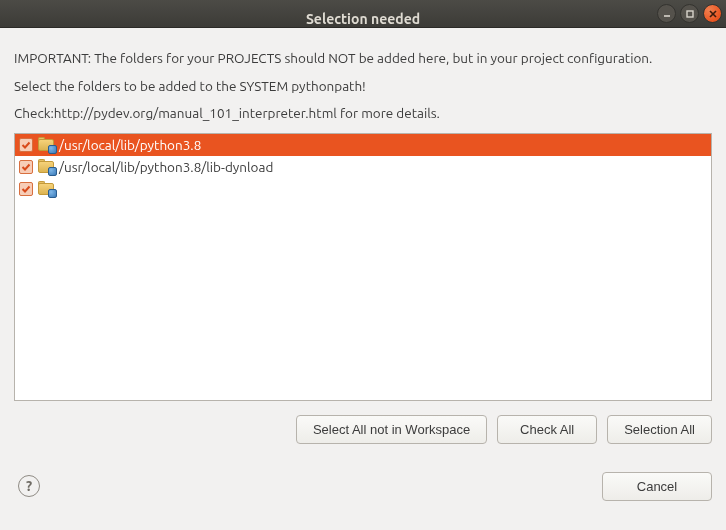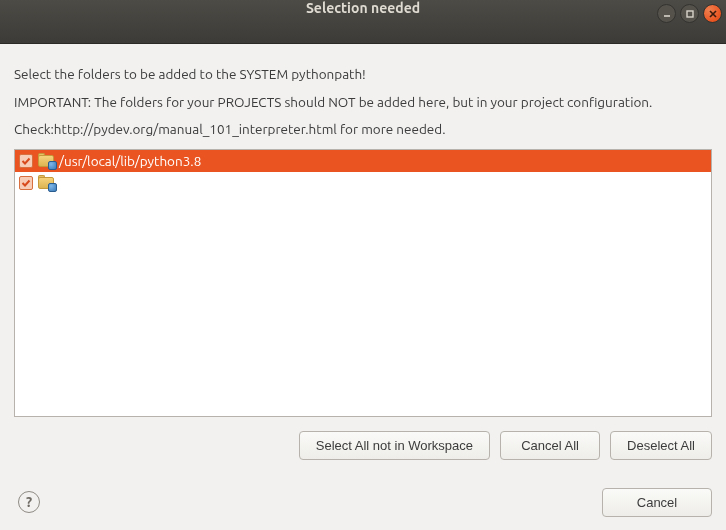--- a/index.html
+++ b/index.html
@@ -6,25 +6,25 @@
   body {
     font-family: Ubuntu, "Liberation Sans", Arial, sans-serif;
     font-size: 13px;
     background: #f2f1f0;
     width: 726px;
     height: 530px;
     overflow: hidden;
     color: #3c3c3c;
   }
   .titlebar {
-    height: 44px;
+    height: 28px;
     background: linear-gradient(to bottom, #4c4b46 0%, #3c3b37 100%);
     color: #dfdbd2;
     display: flex;
-    align-items: flex-start;
+    align-items: flex-end;
     position: relative;
     border-bottom: 1px solid #2b2a27;
   }
   .titlebar-title {
     width: 100%;
     text-align: center;
     font-weight: bold;
     font-size: 14px;
   }
   .titlebar-controls {
@@ -159,23 +159,23 @@
     <div class="tb-btn close">
       <svg viewBox="0 0 10 10">
           <line x1="2" y1="2" x2="8" y2="8" stroke="#3a1a0c" stroke-width="1.6"></line>
           <line x1="8" y1="2" x2="2" y2="8" stroke="#3a1a0c" stroke-width="1.6"></line>
         </svg>
     </div>
   </div>
 </div>
 
 <div class="content">
+  <p class="msg">IMPORTANT: The folders for your PROJECTS should NOT be added here, but in your project configuration.</p>
   <p class="msg">Select the folders to be added to the SYSTEM pythonpath!</p>
-  <p class="msg">IMPORTANT: The folders for your PROJECTS should NOT be added here, but in your project configuration.</p>
-  <p class="msg">Check:http://pydev.org/manual_101_interpreter.html for more needed.</p>
+  <p class="msg">Check:http://pydev.org/manual_101_interpreter.html for more details.</p>
 
   <div class="listbox" id="listbox">
       <div class="row selected">
         <span class="chk">
           <svg viewBox="0 0 10 10">
             <polyline points="1.5,5 4,7.5 8.5,2.5" fill="none" stroke="#d84a1b" stroke-width="2"></polyline>
           </svg>
         </span>
         <span class="folder-icon">
           <span class="tab"></span>
@@ -188,27 +188,40 @@
         <span class="chk">
           <svg viewBox="0 0 10 10">
             <polyline points="1.5,5 4,7.5 8.5,2.5" fill="none" stroke="#d84a1b" stroke-width="2"></polyline>
           </svg>
         </span>
         <span class="folder-icon">
           <span class="tab"></span>
           <span class="back"></span>
           <span class="badge"></span>
         </span>
+        <span class="row-label">/usr/local/lib/python3.8/lib-dynload</span>
+      </div>
+      <div class="row">
+        <span class="chk">
+          <svg viewBox="0 0 10 10">
+            <polyline points="1.5,5 4,7.5 8.5,2.5" fill="none" stroke="#d84a1b" stroke-width="2"></polyline>
+          </svg>
+        </span>
+        <span class="folder-icon">
+          <span class="tab"></span>
+          <span class="back"></span>
+          <span class="badge"></span>
+        </span>
       </div>
     </div>
 
   <div class="button-row">
     <button class="btn">Select All not in Workspace</button>
-    <button class="btn" style="min-width:100px">Cancel All</button>
-    <button class="btn">Deselect All</button>
+    <button class="btn" style="min-width:100px">Check All</button>
+    <button class="btn">Selection All</button>
   </div>
 
   <div class="footer">
     <div class="help-icon">?</div>
     <div class="footer-buttons">
       <button class="btn">Cancel</button>
     </div>
   </div>
 </div>
 

